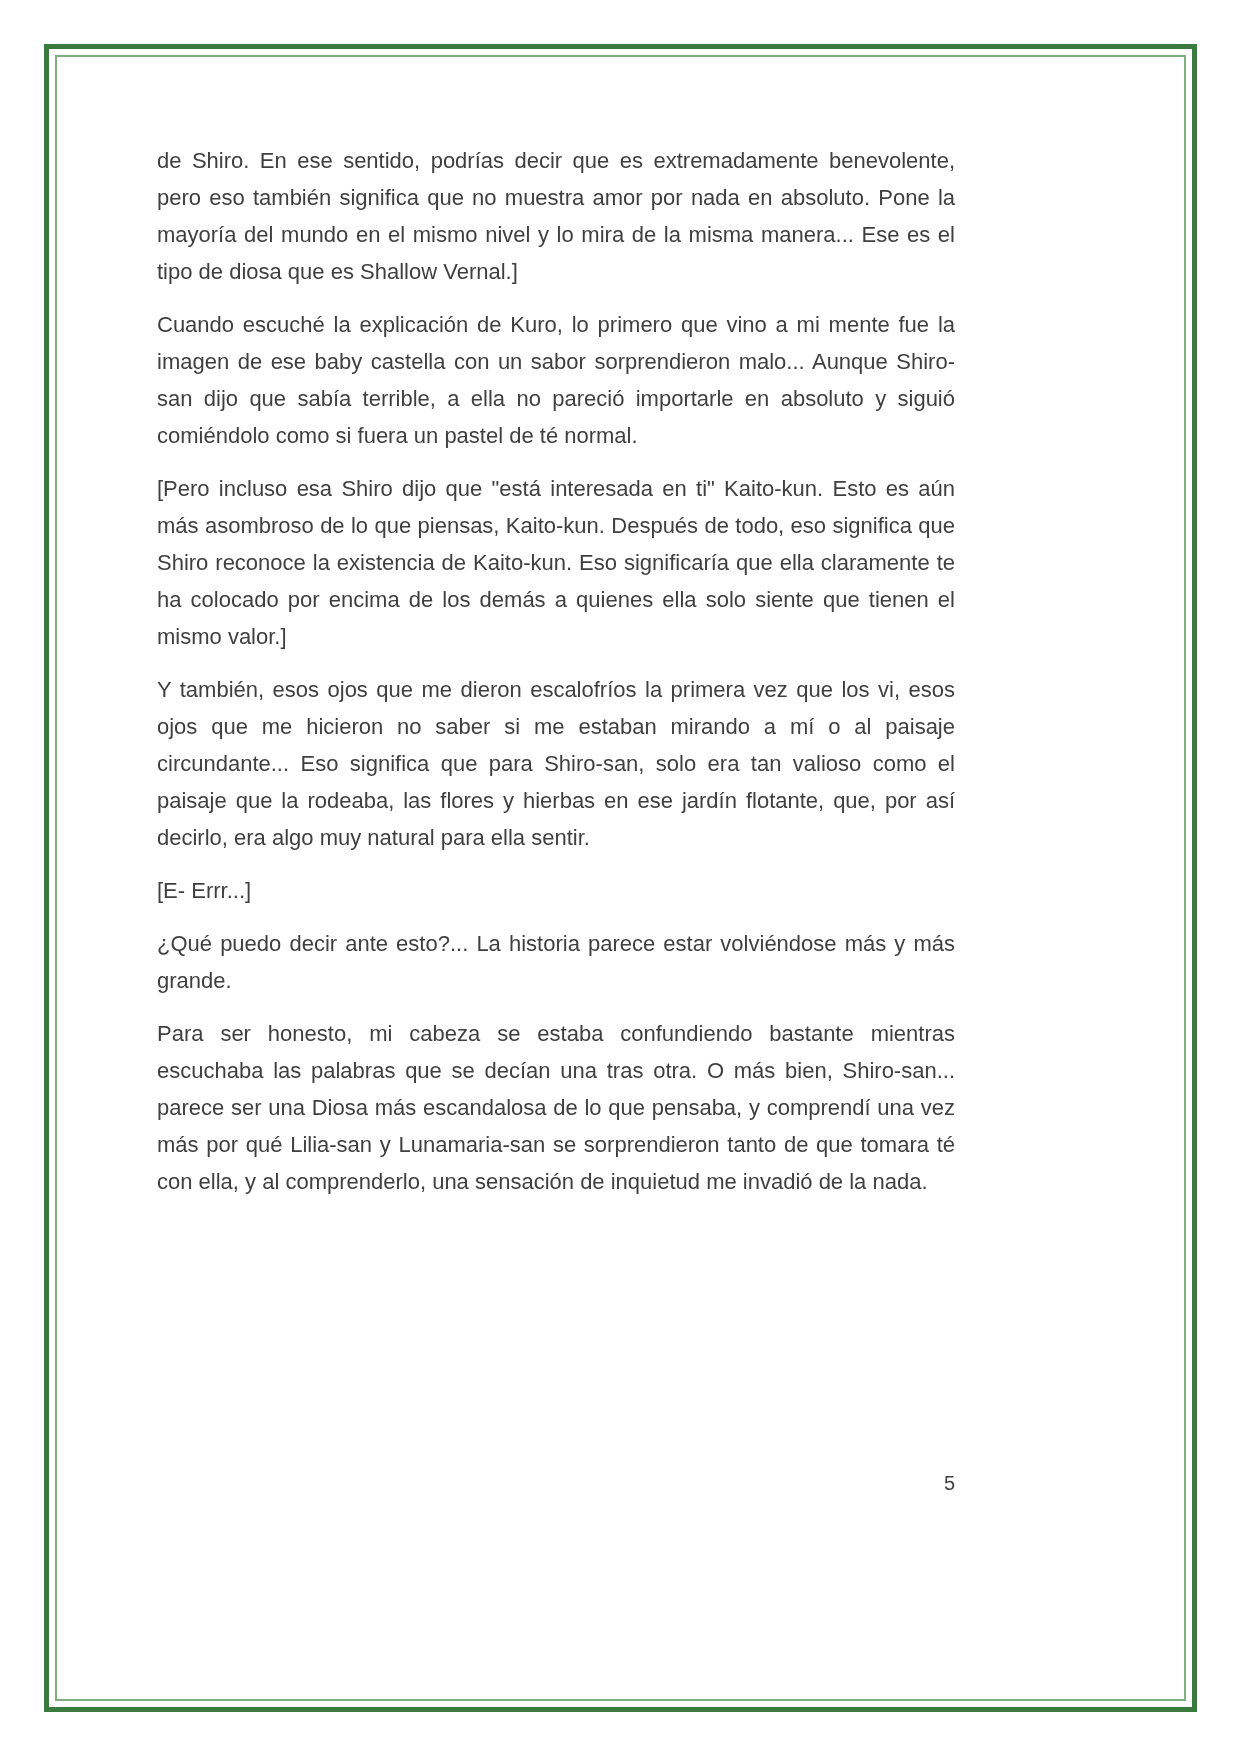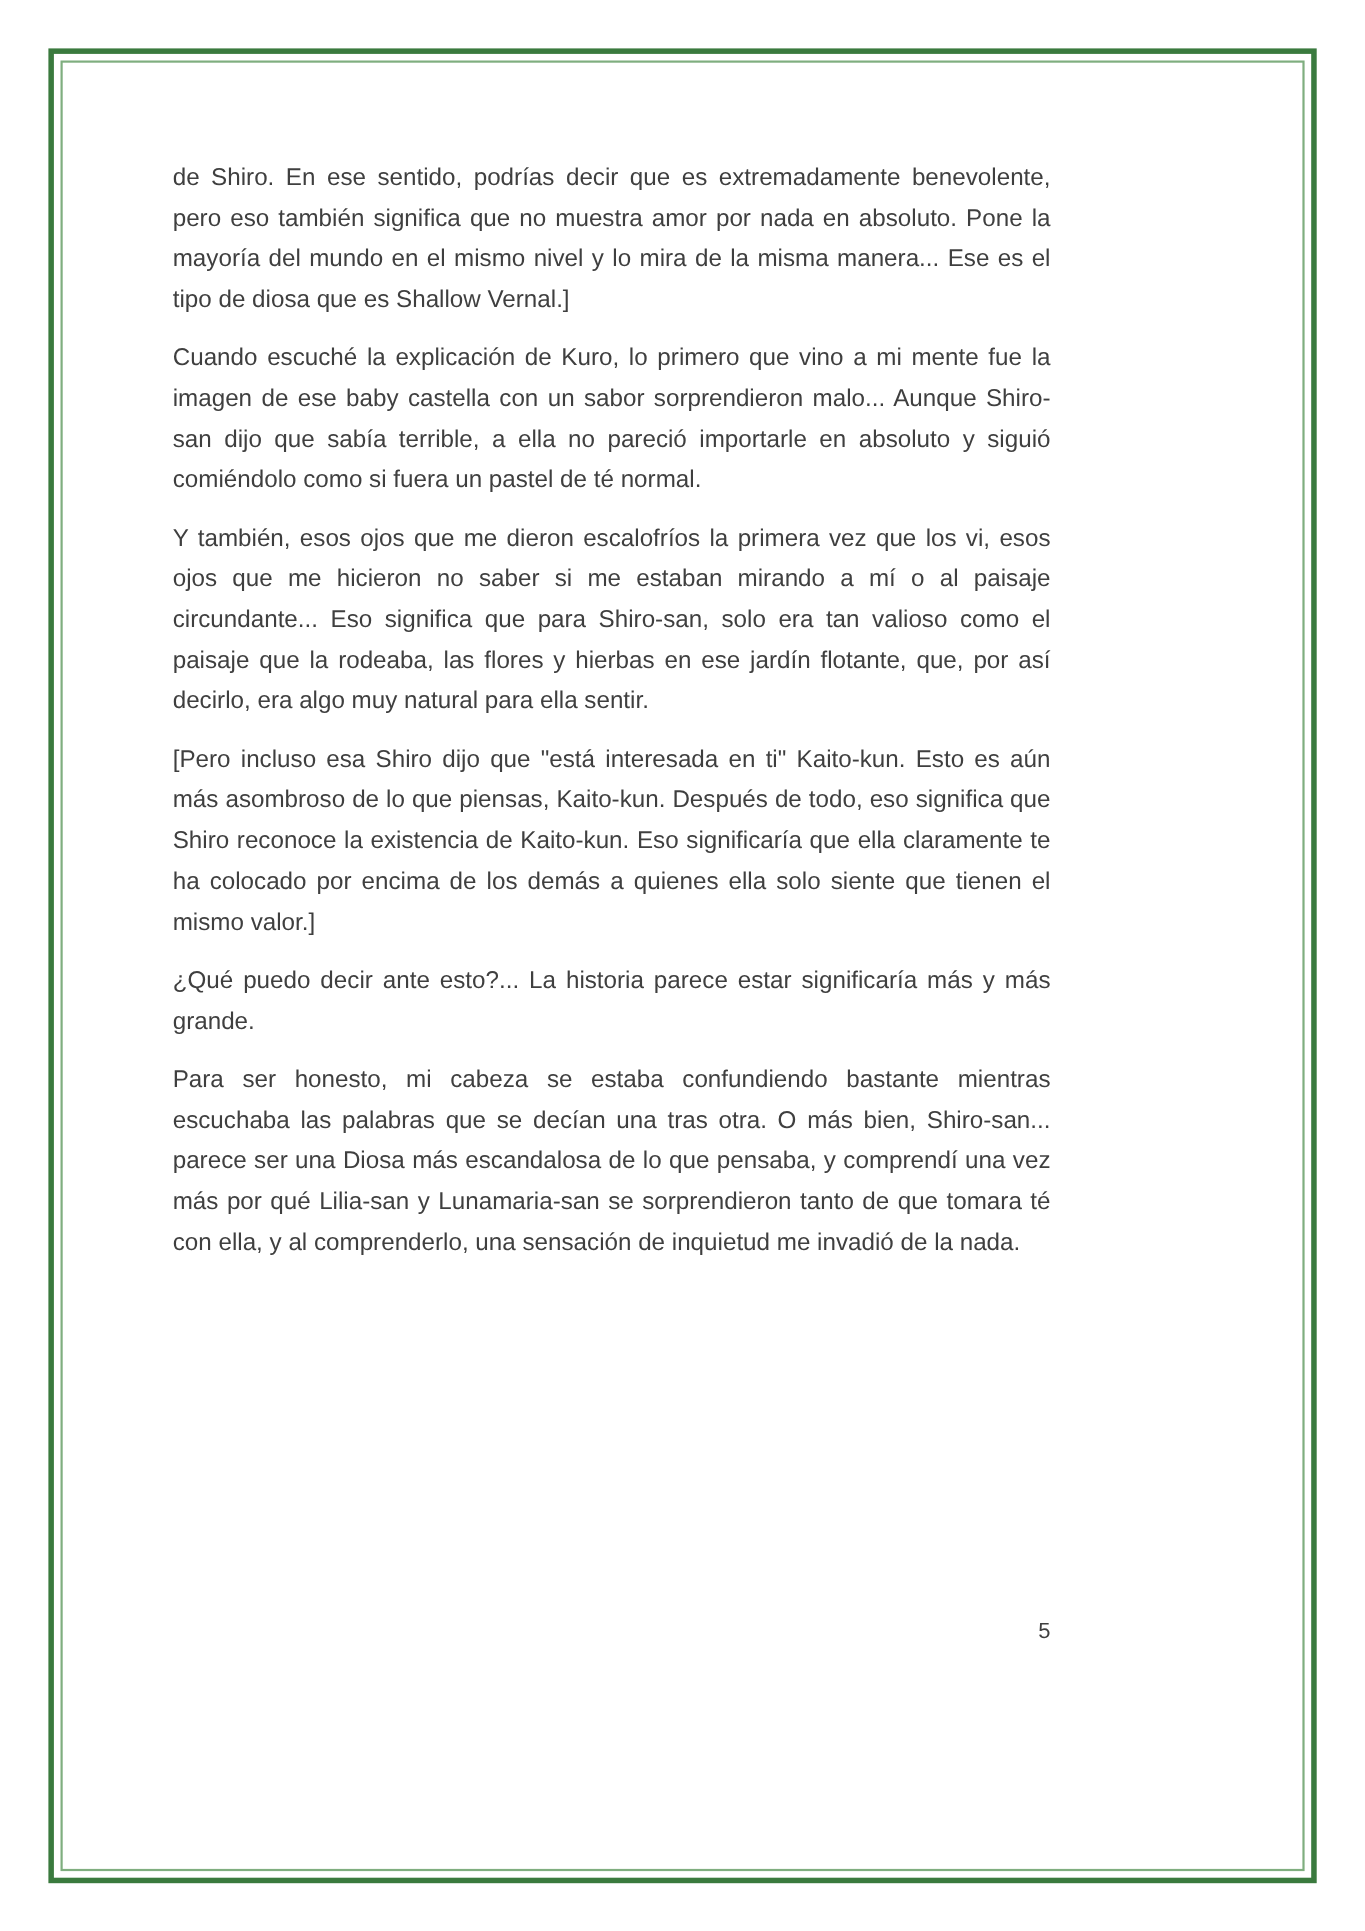--- a/index.html
+++ b/index.html
@@ -61,20 +61,21 @@
 <body>
 
 <div class="page">
   <div class="frame-outer">
     <div class="frame-inner"></div>
   </div>
 
   <div class="content">
     <p class="para">de Shiro. En ese sentido, podrías decir que es extremadamente benevolente, pero eso también significa que no muestra amor por nada en absoluto. Pone la mayoría del mundo en el mismo nivel y lo mira de la misma manera... Ese es el tipo de diosa que es Shallow Vernal.]</p>
     <p class="para">Cuando escuché la explicación de Kuro, lo primero que vino a mi mente fue la imagen de ese baby castella con un sabor sorprendieron malo... Aunque Shiro-san dijo que sabía terrible, a ella no pareció importarle en absoluto y siguió comiéndolo como si fuera un pastel de té normal.</p>
+    <p class="para">[Pero incluso esa Shiro dijo que "está interesada en ti" Kaito-kun. Esto es aún más asombroso de lo que piensas, Kaito-kun. Después de todo, eso significa que Shiro reconoce la existencia de Kaito-kun. Eso significaría que ella claramente te ha colocado por encima de los demás a quienes ella solo siente que tienen el mismo valor.]</p>
     <p class="para">Y también, esos ojos que me dieron escalofríos la primera vez que los vi, esos ojos que me hicieron no saber si me estaban mirando a mí o al paisaje circundante... Eso significa que para Shiro-san, solo era tan valioso como el paisaje que la rodeaba, las flores y hierbas en ese jardín flotante, que, por así decirlo, era algo muy natural para ella sentir.</p>
-    <p class="para">[Pero incluso esa Shiro dijo que "está interesada en ti" Kaito-kun. Esto es aún más asombroso de lo que piensas, Kaito-kun. Después de todo, eso significa que Shiro reconoce la existencia de Kaito-kun. Eso significaría que ella claramente te ha colocado por encima de los demás a quienes ella solo siente que tienen el mismo valor.]</p>
-    <p class="para">¿Qué puedo decir ante esto?... La historia parece estar significaría más y más grande.</p>
+    <p class="para">[E- Errr...]</p>
+    <p class="para">¿Qué puedo decir ante esto?... La historia parece estar volviéndose más y más grande.</p>
     <p class="para">Para ser honesto, mi cabeza se estaba confundiendo bastante mientras escuchaba las palabras que se decían una tras otra. O más bien, Shiro-san... parece ser una Diosa más escandalosa de lo que pensaba, y comprendí una vez más por qué Lilia-san y Lunamaria-san se sorprendieron tanto de que tomara té con ella, y al comprenderlo, una sensación de inquietud me invadió de la nada.</p>
   </div>
 
   <div class="page-number">5</div>
 </div>
 
 </body></html>

